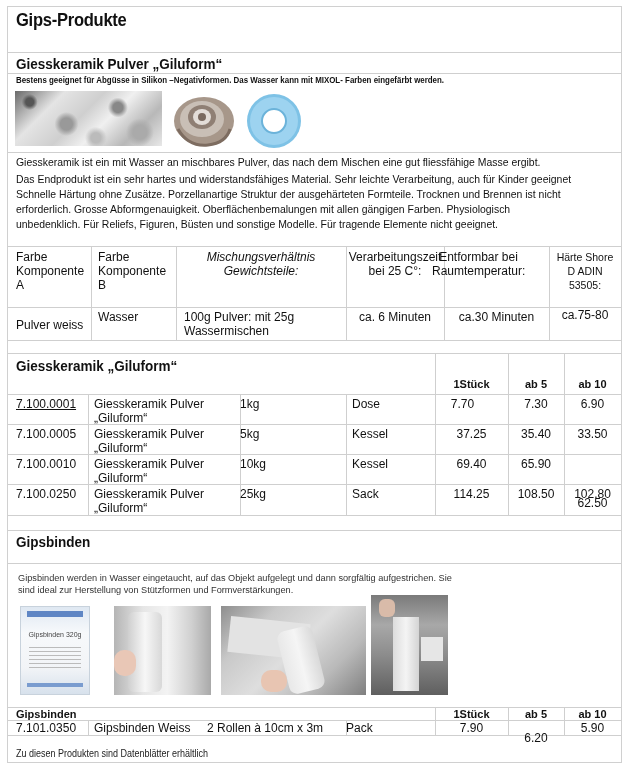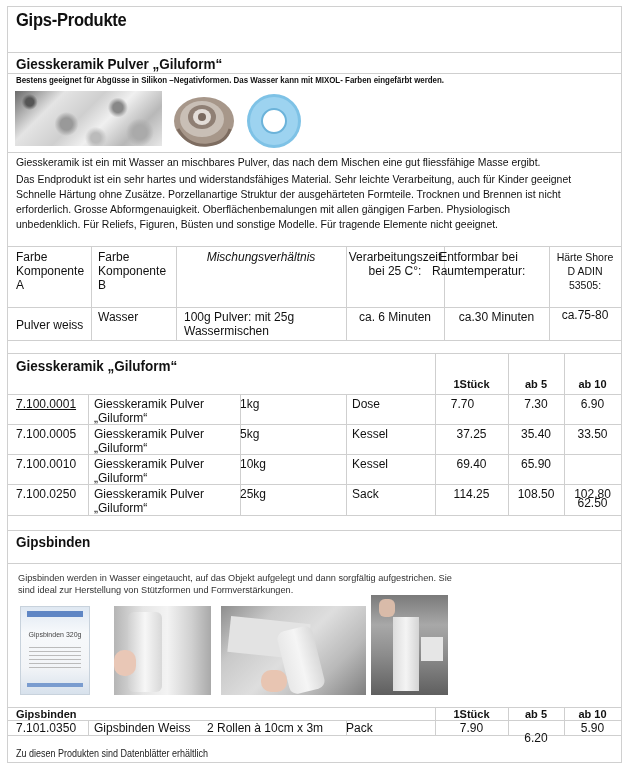--- a/index.html
+++ b/index.html
@@ -82,20 +82,21 @@
     <span>Komponente</span>
     <span>A</span>
   </div>
   <div class="cell" style="left:90px; top:243px; width:78px;">
     <span>Farbe</span>
     <span>Komponente</span>
     <span>B</span>
   </div>
   <div class="cell c" style="left:168px; top:243px; width:170px;font-style:italic;">
     <span>Mischungsverhältnis</span>
+    <span>Gewichtsteile:</span>
   </div>
   <div class="cell c" style="left:338px; top:243px; width:98px;">
     <span>Verarbeitungszeit</span>
     <span>bei 25 C°:</span>
   </div>
   <div class="cell c" style="left:412px; top:243px; width:105px;padding-left:12px;">
     <span>Entformbar bei</span>
     <span>Raumtemperatur:</span>
   </div>
   <div class="cell c" style="left:541px; top:243px; width:72px; font-size:10.5px;">

